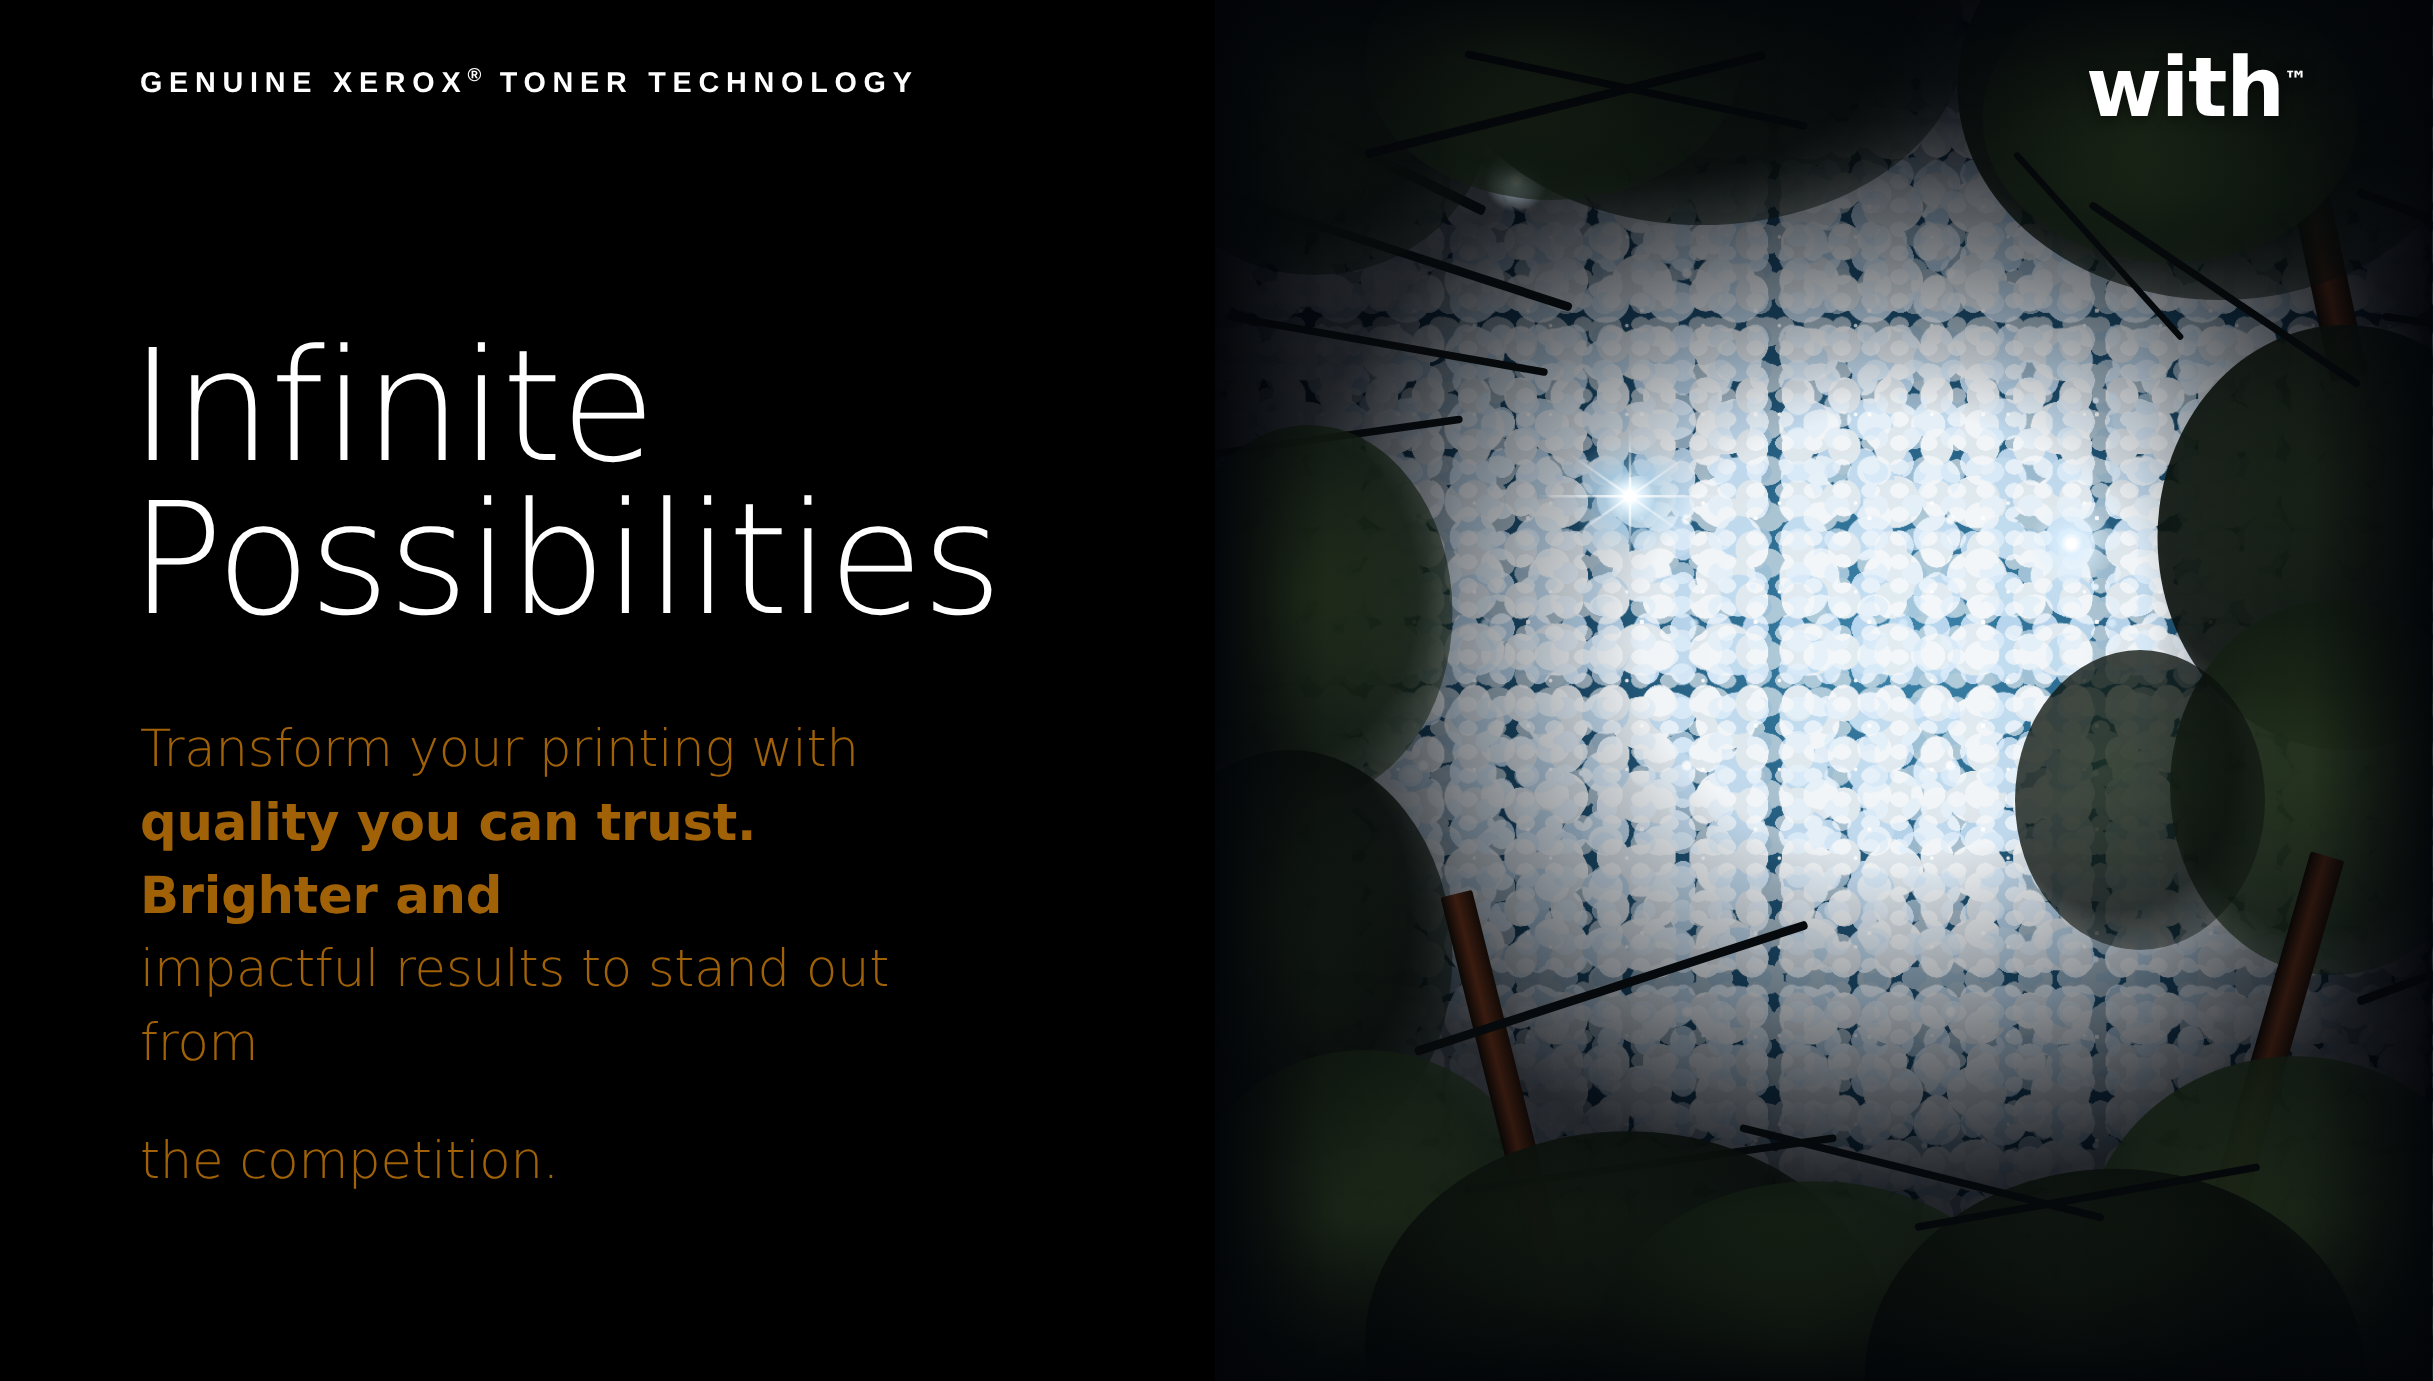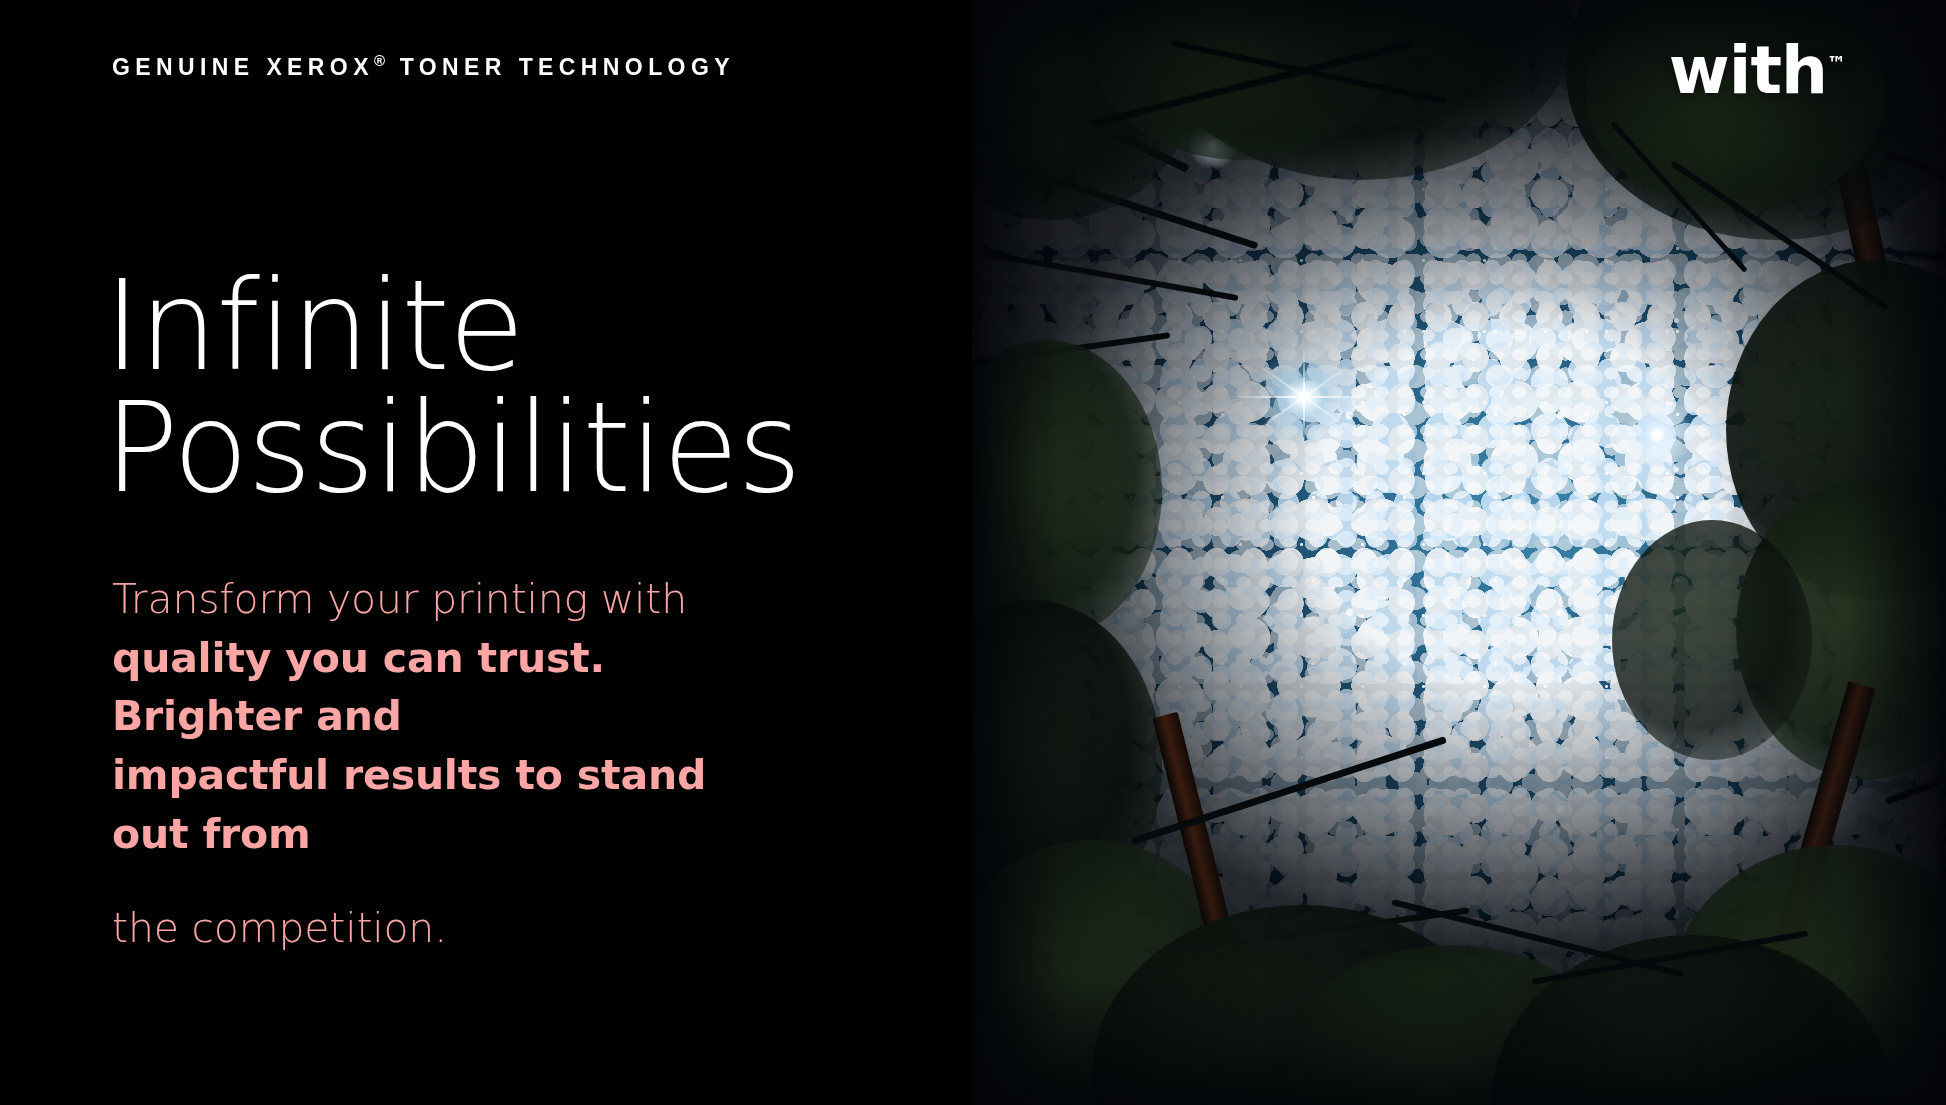--- a/index.html
+++ b/index.html
@@ -49,21 +49,21 @@
     font-size:124px;
     line-height:0.98;
     letter-spacing:-1.5px;
     white-space:nowrap;
   }
   .headline .hl-line{ display:block; }
   .body-copy{
     position:absolute;
     left:112px; top:570px;
     width:640px;
-    color:#fca5a5;
+    color:#a16207;
     font-family:"DejaVu Sans", sans-serif;
     font-weight:300;
     font-size:41px;
     line-height:1.43;
     letter-spacing:-0.2px;
   }
 
   
   .image-panel{
     position:relative;
@@ -218,21 +218,21 @@
     </div>
 
     <h1 class="headline">
       <span class="hl-line">Infinite</span>
       <span class="hl-line">Possibilities</span>
     </h1>
 
     <p class="body-copy">
       <span style="display: block;">Transform your printing with</span>
       <span style="display: block; font-weight: bold;">quality you can trust. Brighter and</span>
-      <span style="display: block; font-weight: bold;">impactful results to stand out from</span>
+      <span style="display: block;">impactful results to stand out from</span>
       <span style="display: block; margin-top: 36px;">the competition.</span>
     </p>
   </div>
 
   <div class="image-panel">
 
     <div class="night-sky"></div>
     <div class="stars-a"></div>
     <div class="stars-b"></div>
     <div class="stars-c"></div>

